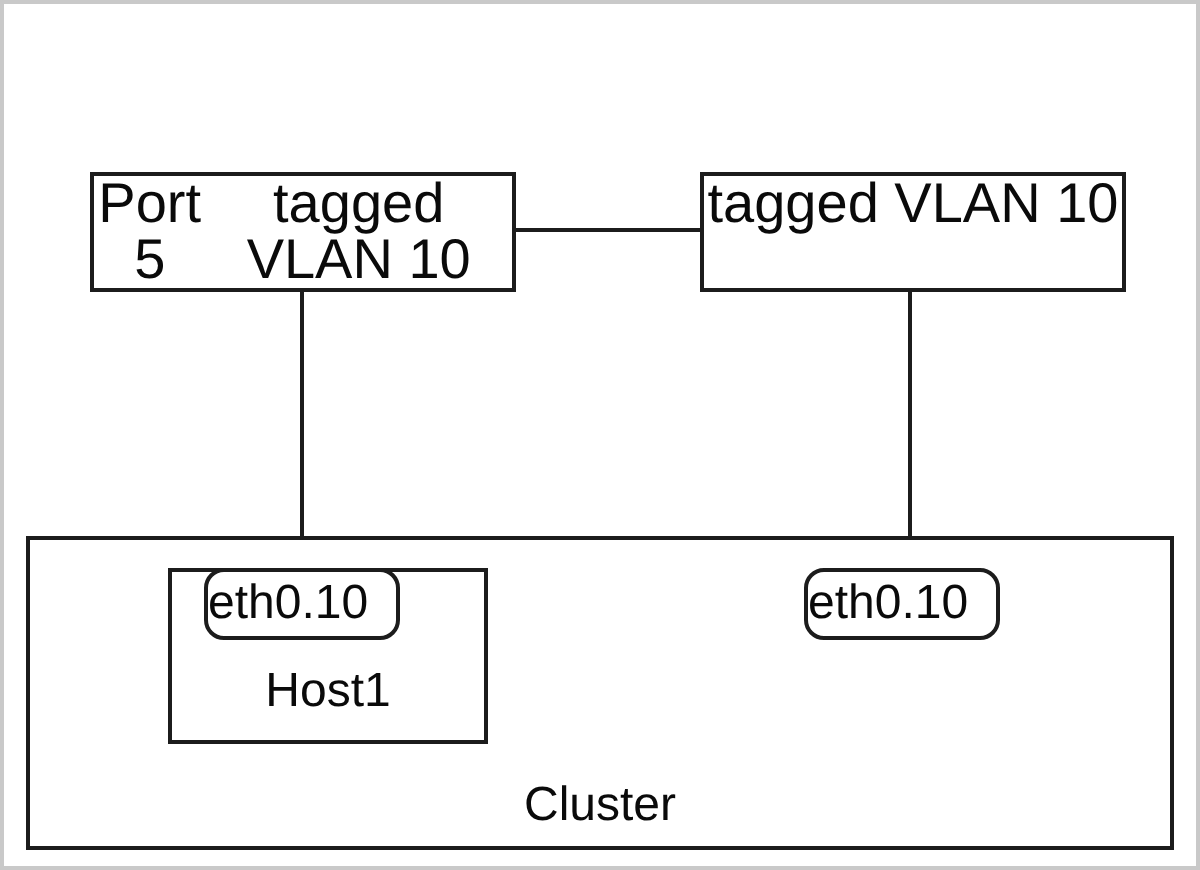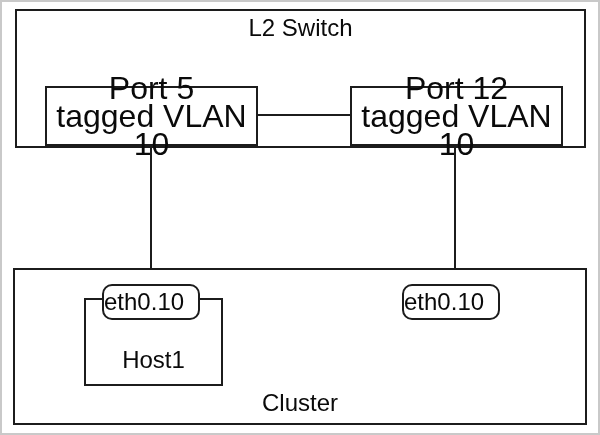--- a/index.html
+++ b/index.html
@@ -27,74 +27,70 @@
     border: 2px solid var(--line);
     background: var(--background);
   }
   .switch-box   { left: 13px;  top: 7px;   width: 571px; height: 139px; }
   .switch-title {
     position: absolute; left: 0; top: 3px; width: 100%;
     text-align: center; font-size: 24px; line-height: 28px;
   }
   .port-box {
     width: 213px; height: 60px; top: 84px;
-    display: flex; flex-direction: column; justify-content: center;
-    text-align: center; font-size: 32px; line-height: 28px;
+    display: flex; justify-content: center;
+    text-align: center; font-size: 28px; line-height: 28px;
   }
   .port-box.left  { left: 43px;  }
   .port-box.right { left: 348px; }
   .trunk-line {
     position: absolute; left: 255px; top: 112px;
     width: 93px; height: 2px; background: var(--line);
   }
   .cable {
     position: absolute; top: 143px; width: 2px; height: 140px;
     background: var(--line);
   }
   .cable.left  { left: 148px; }
   .cable.right { left: 452px; }
   .cluster-box { left: 11px; top: 266px; width: 574px; height: 157px; }
   .cluster-title {
     position: absolute; left: 0; bottom: 6px; width: 100%;
     text-align: center; font-size: 24px; line-height: 28px; margin-top: 20px;
   }
-  .host-box { top: 296px; width: 139px; height: 88px; }
+  .host-box { top: 282px; width: 160px; height: 88px; }
   .host-box.left  { left: 82px;  }
   .host-box.right { left: 383px; }
   .host-name {
     position: absolute; left: 0; bottom: 10px; width: 100%;
     text-align: center; font-size: 24px; line-height: 28px;
   }
   .eth-badge {
     top: 282px; width: 98px; height: 36px;
     border-radius: 10px;
     display: flex; align-items: center; 
     font-size: 24px;
   }
   .eth-badge.left  { left: 100px; }
   .eth-badge.right { left: 400px; }
 </style>
 </head>
 <body>
 
 <div class="canvas">
 
-  <div class="box switch-box">
-    <div class="switch-title">L2 Switch</div>
-  </div>
 
   <div class="trunk-line"></div>
 
   <div class="box port-box left">
     <div>Port 5</div>
     <div>tagged VLAN 10</div>
   </div>
 
   <div class="box port-box right">
-    <div>Port 12</div>
     <div>tagged VLAN 10</div>
   </div>
 
   <div class="cable left"></div>
   <div class="cable right"></div>
 
   <div class="box cluster-box">
     <div class="cluster-title">Cluster</div>
   </div>
 

